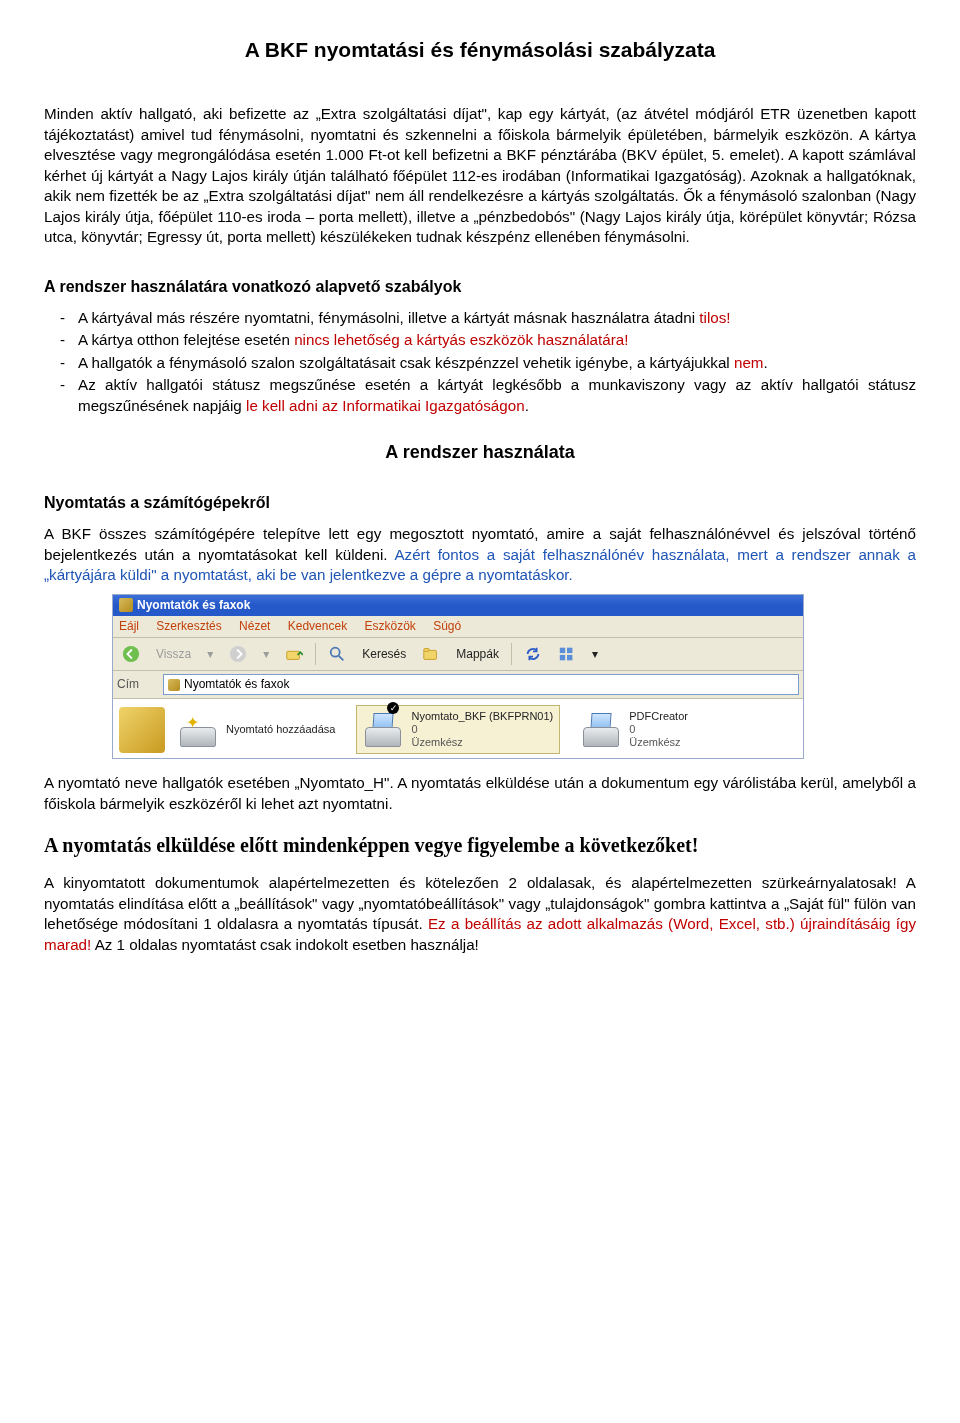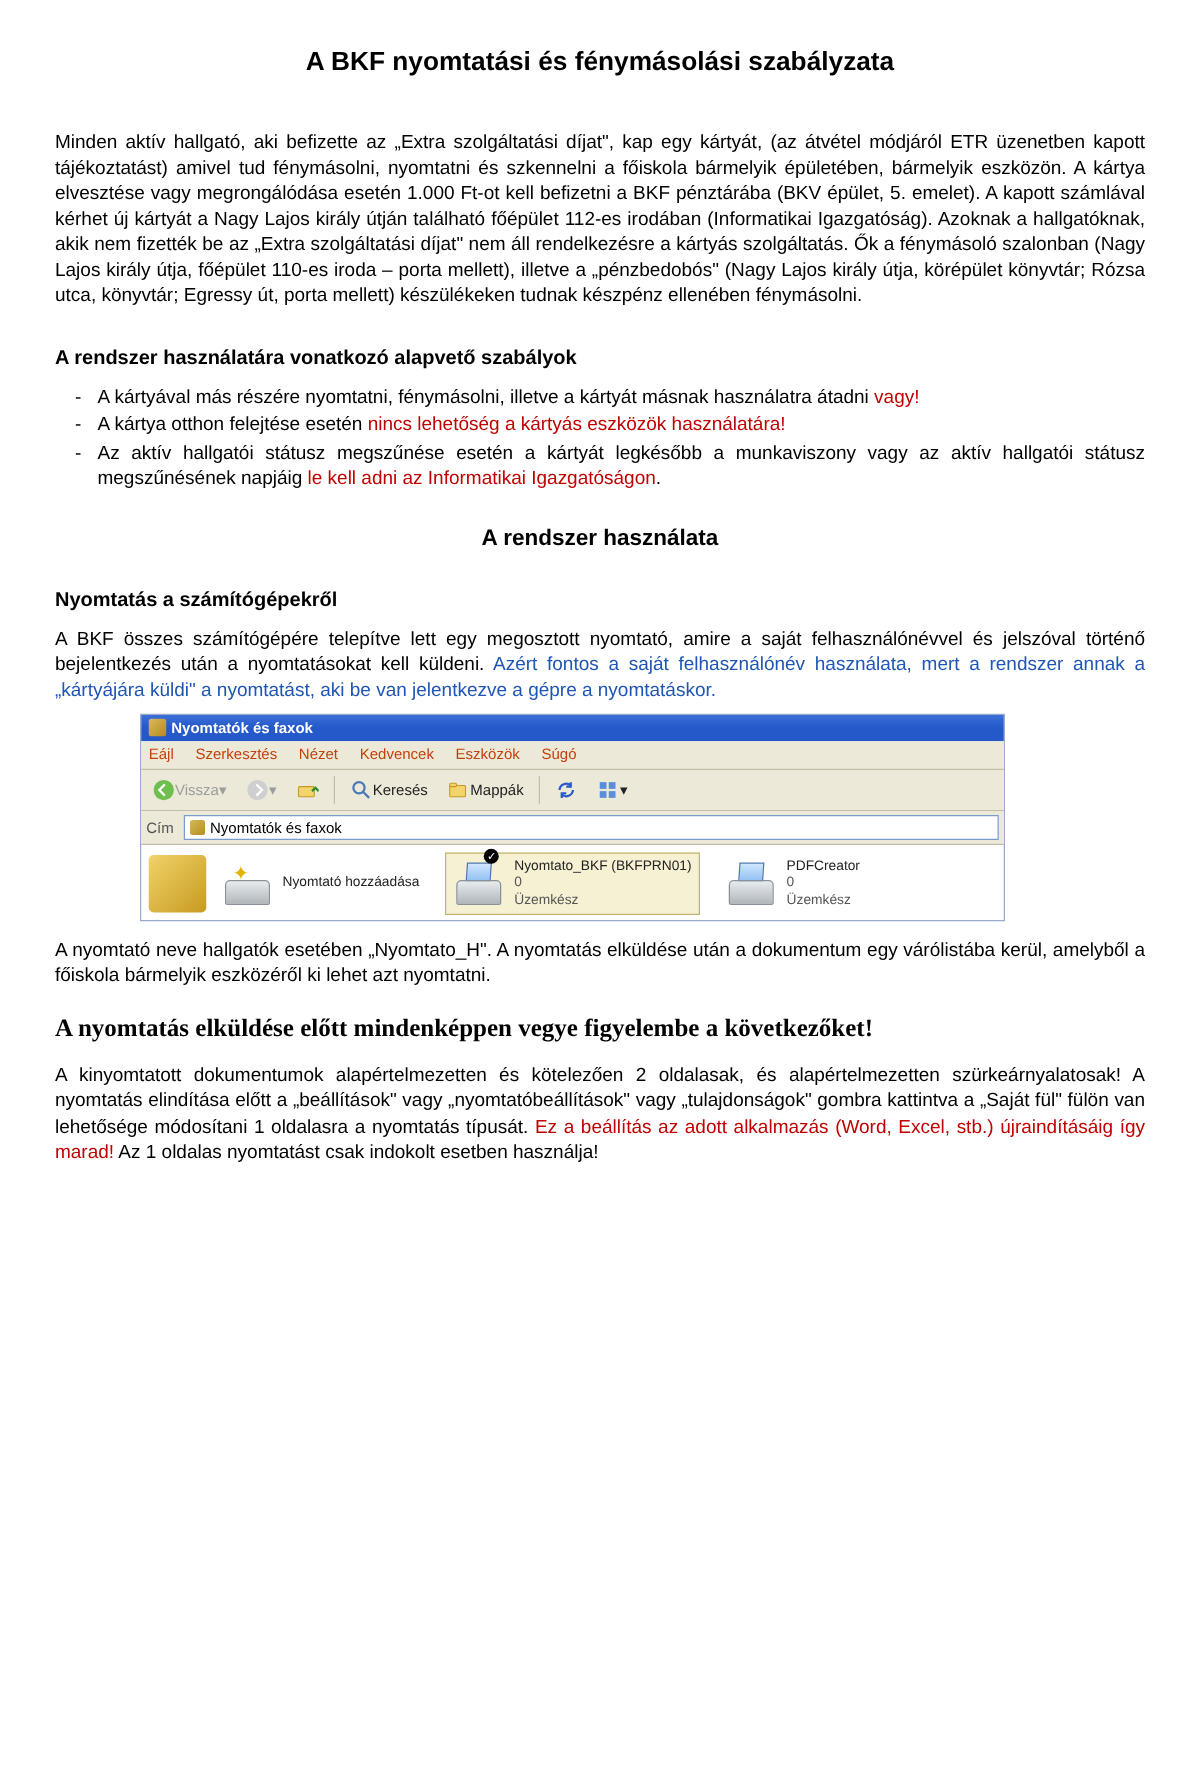--- a/index.html
+++ b/index.html
@@ -94,32 +94,32 @@
     padding: 4px 2px;
     border-bottom: 1px solid #c2bfa8;
     display: flex;
     align-items: center;
     gap: 2px;
     flex-wrap: wrap;
   }
   .xp-btn {
     display: inline-flex;
     align-items: center;
-    gap: 0;
+    gap: 16px;
     padding: 2px 6px;
     border: 1px solid transparent;
     border-radius: 3px;
     color: #222;
   }
   .xp-btn.disabled { color: #9c9c9c; }
   .xp-sep { width: 1px; height: 22px; background: #c2bfa8; margin: 0 3px; display:inline-block; }
   .xp-addr {
     background: #ece9d8;
     padding: 3px 4px;
-    display:flex; align-items:center; gap:8px;
+    display:flex; align-items:center; gap:24px;
     border-bottom:1px solid #c2bfa8;
   }
   .xp-addr-label { color:#555; }
   .xp-addr-field {
     flex: 1;
     background: #fff;
     border: 1px solid #7a9ccc;
     padding: 2px 4px;
     display:flex; align-items:center; gap:4px;
   }
@@ -202,24 +202,27 @@
 <body>
 
 <h1 class="page-title">A BKF nyomtatási és fénymásolási szabályzata</h1>
 
 <p class="para">Minden aktív hallgató, aki befizette az „Extra szolgáltatási díjat", kap egy kártyát, (az átvétel módjáról ETR üzenetben kapott tájékoztatást) amivel tud fénymásolni, nyomtatni és szkennelni a főiskola bármelyik épületében, bármelyik eszközön. A kártya elvesztése vagy megrongálódása esetén 1.000 Ft-ot kell befizetni a BKF pénztárába (BKV épület, 5. emelet). A kapott számlával kérhet új kártyát a Nagy Lajos király útján található főépület 112-es irodában (Informatikai Igazgatóság). Azoknak a hallgatóknak, akik nem fizették be az „Extra szolgáltatási díjat" nem áll rendelkezésre a kártyás szolgáltatás. Ők a fénymásoló szalonban (Nagy Lajos király útja, főépület 110-es iroda – porta mellett), illetve a „pénzbedobós" (Nagy Lajos király útja, körépület könyvtár; Rózsa utca, könyvtár; Egressy út, porta mellett) készülékeken tudnak készpénz ellenében fénymásolni.</p>
 
 <h3 class="sub">A rendszer használatára vonatkozó alapvető szabályok</h3>
 
 <ul class="rules">
   <li>
-    <span>A kártyával más részére nyomtatni, fénymásolni, illetve a kártyát másnak használatra átadni </span><span class="red">vagy!</span>
+    <span>A kártyával más részére nyomtatni, fénymásolni, illetve a kártyát másnak használatra átadni </span><span class="red">tilos!</span>
   </li>
   <li>
     <span>A kártya otthon felejtése esetén </span><span class="red">nincs lehetőség a kártyás eszközök használatára!</span>
+  </li>
+  <li>
+    <span>A hallgatók a fénymásoló szalon szolgáltatásait csak készpénzzel vehetik igénybe, a kártyájukkal </span><span class="red">nem</span><span>.</span>
   </li>
   <li>
     <span>Az aktív hallgatói státusz megszűnése esetén a kártyát legkésőbb a munkaviszony vagy az aktív hallgatói státusz megszűnésének napjáig </span><span class="red">le kell adni az Informatikai Igazgatóságon</span><span>.</span>
   </li>
 </ul>
 
 <h2 class="section-center">A rendszer használata</h2>
 
 <h3 class="sub">Nyomtatás a számítógépekről</h3>
 

